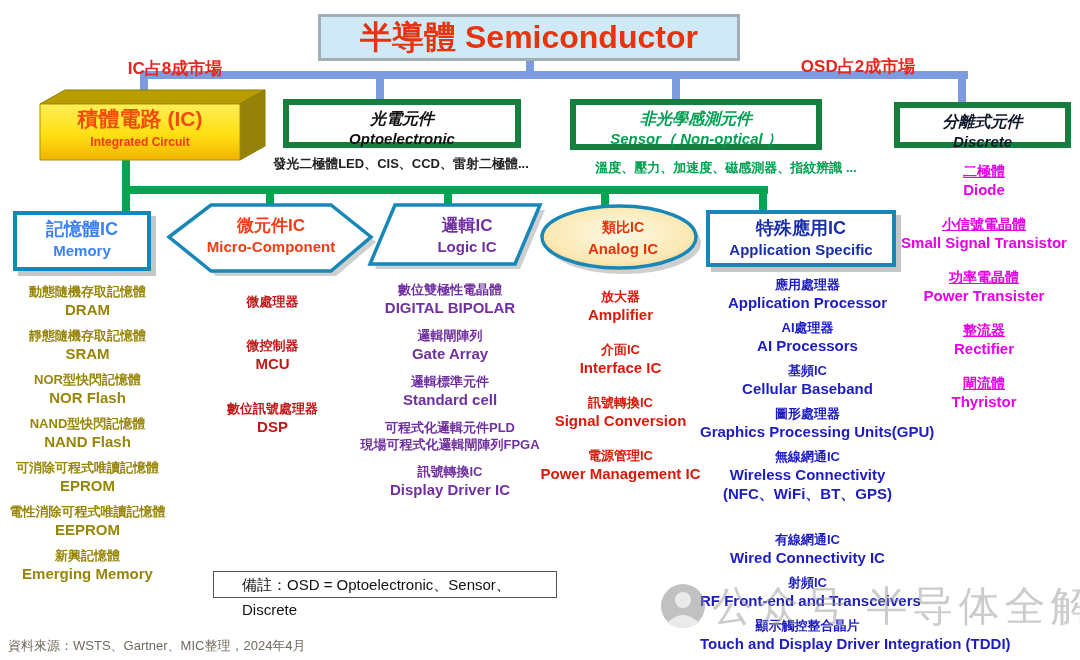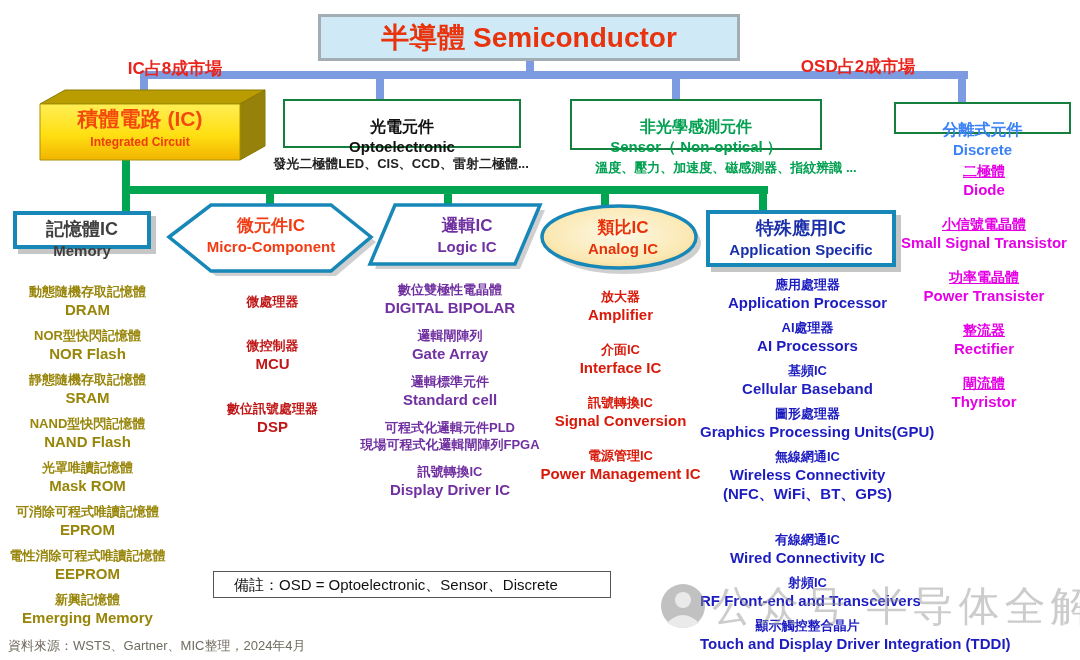--- a/index.html
+++ b/index.html
@@ -7,25 +7,25 @@
        font-family:"Liberation Sans","DejaVu Sans",sans-serif;}
   .canvas{position:relative;width:1080px;height:660px;background:#ffffff;}
   .line{position:absolute;}
   .blue{background:#7d9be0;}
   .green{background:#00a551;}
   .abs{position:absolute;box-sizing:border-box;}
   .ctr{text-align:center;}
   .nowrap{white-space:nowrap;}
 
   .title-box{left:318px;top:14px;width:422px;height:47px;background:#cfe9f6;
-    border:3px solid #a2aeb4;color:#e8330c;font-size:28px;font-weight:bold;
+    border:3px solid #a2aeb4;color:#e8330c;font-size:32px;font-weight:bold;
     line-height:41px;}
   .mkt{color:#e8241c;font-weight:bold;font-size:17px;}
 
-  .gold-box{background:#fff;border:2px solid #15803d;padding-top:15px;}
+  .gold-box{background:#fff;border:6px solid #15803d;padding-top:3px;font-style:italic;}
   .gold-box .zh{font-size:16px;font-weight:bold;line-height:21px;}
   .gold-box .en{font-size:15px;font-weight:bold;line-height:19px;}
   .examples{font-size:13px;font-weight:bold;}
 
   .ic-text{color:#f34a0c;}
   .ic-text .zh{font-size:21px;font-weight:bold;line-height:26px;}
   .ic-text .en{font-size:12px;font-weight:bold;line-height:20px;color:#ee3b0c;}
 
   .teal-box{background:#fff;border:4px solid #1787b8;
     box-shadow:5px 5px 0 rgba(160,160,160,.6);padding-top:3px;}
@@ -42,22 +42,22 @@
   .c-asic{color:#1c1cc0;}
   .c-discrete{color:#e500e5;}
   .col-memory .item{margin-bottom:8px;}
   .col-micro .item{margin-bottom:27px;}
   .col-logic .item{margin-bottom:10px;}
   .col-analog .item{margin-bottom:17px;}
   .col-asic .item{margin-bottom:7px;}
   .col-discrete .item{margin-bottom:17px;}
   .col-discrete .item .zh{text-decoration:underline;font-size:14px;}
 
-  .note-box{left:213px;top:571px;width:398px;height:27px;border:1.5px solid #555;
-    background:#fff;font-size:15px;color:#111;line-height:25px;padding-left:20px;}
+  .note-box{left:213px;top:571px;width:344px;height:27px;border:1.5px solid #555;
+    background:#fff;font-size:15px;color:#111;line-height:25px;padding-left:28px;}
   .source{left:8px;top:637px;font-size:13px;color:#716c5f;}
   .watermark{left:712px;top:579px;font-size:41px;color:#9a9a9a;opacity:.5;
     letter-spacing:5px;font-weight:300;z-index:5;white-space:nowrap;}
   svg{position:absolute;overflow:visible;}
 </style>
 </head>
 <body>
 
 <div class="canvas">
 
@@ -101,26 +101,26 @@
     <div class="en">Optoelectronic</div>
   </div>
   <div class="abs ctr examples nowrap" style="left:245px;top:155px;width:312px;color:#222">發光二極體LED、CIS、CCD、雷射二極體...</div>
 
   <div class="abs ctr examples nowrap" style="left:570px;top:159px;width:312px;color:#00a050">溫度、壓力、加速度、磁感測器、指紋辨識 ...</div>
   <div class="abs ctr gold-box" style="left:570px;top:99px;width:252px;height:51px;color:#00a050">
     <div class="zh">非光學感測元件</div>
     <div class="en">Sensor（ Non-optical ）</div>
   </div>
 
-  <div class="abs ctr gold-box" style="left:894px;top:102px;width:177px;height:32px;color:#3b82f6">
+  <div class="abs ctr gold-box" style="left:894px;top:102px;width:177px;height:46px;color:#0f172a">
     <div class="zh">分離式元件</div>
     <div class="en">Discrete</div>
   </div>
 
-  <div class="abs ctr teal-box" style="left:13px;top:211px;width:138px;height:38px;color:#404040">
+  <div class="abs ctr teal-box" style="left:13px;top:211px;width:138px;height:60px;color:#3b82f6">
     <div class="node-zh">記憶體IC</div>
     <div class="node-en">Memory</div>
   </div>
 
   <svg style="left:166px;top:202px" width="210" height="74">
     <polygon points="8,40 50,8 170,8 210,40 170,74 50,74" fill="#bbb" opacity="0.7"></polygon>
     <polygon points="3,35 45,3 165,3 205,35 165,69 45,69" fill="#fff" stroke="#1787b8" stroke-width="3.5"></polygon>
   </svg>
   <div class="abs ctr" style="left:186px;top:214px;width:170px;color:#f23c14">
     <div class="node-zh" style="font-size:17px">微元件IC</div>
@@ -141,49 +141,45 @@
       <radialGradient id="gAnalog" cx="0.5" cy="0.45" r="0.75">
         <stop offset="0" stop-color="#fdf8e6"></stop>
           <stop offset="0.6" stop-color="#fbe9b4"></stop>
           <stop offset="1" stop-color="#f3c468"></stop>
       </radialGradient>
     </defs>
     <ellipse cx="86" cy="40" rx="77" ry="31" fill="#bbb" opacity="0.7"></ellipse>
     <ellipse cx="81" cy="34" rx="77" ry="31" fill="url(#gAnalog)" stroke="#1787b8" stroke-width="3.5"></ellipse>
   </svg>
   <div class="abs ctr" style="left:548px;top:216px;width:150px;color:#e8320a">
-    <div class="node-zh" style="font-size:17px">類比IC</div>
+    <div class="node-zh" style="font-size:14px">類比IC</div>
     <div class="node-en">Analog IC</div>
   </div>
 
   <div class="abs ctr teal-box" style="left:706px;top:210px;width:190px;height:57px;color:#1a2fa8">
     <div class="node-zh">特殊應用IC</div>
     <div class="node-en">Application Specific</div>
   </div>
 
   <div class="col col-memory c-memory" style="left:0px;top:283px;width:175px">
     <div class="item">
         <div class="zh">動態隨機存取記憶體</div>
         <div class="en">DRAM</div>
       </div>
     <div class="item">
+        <div class="zh">靜態隨機存取記憶體</div>
+        <div class="en">SRAM</div>
+      </div>
+    <div class="item">
         <div class="zh">NOR型快閃記憶體</div>
         <div class="en">NOR Flash</div>
       </div>
     <div class="item">
-        <div class="zh">靜態隨機存取記憶體</div>
-        <div class="en">SRAM</div>
-      </div>
-    <div class="item">
         <div class="zh">NAND型快閃記憶體</div>
         <div class="en">NAND Flash</div>
-      </div>
-    <div class="item">
-        <div class="zh">光罩唯讀記憶體</div>
-        <div class="en">Mask ROM</div>
       </div>
     <div class="item">
         <div class="zh">可消除可程式唯讀記憶體</div>
         <div class="en">EPROM</div>
       </div>
     <div class="item">
         <div class="zh">電性消除可程式唯讀記憶體</div>
         <div class="en">EEPROM</div>
       </div>
     <div class="item">

